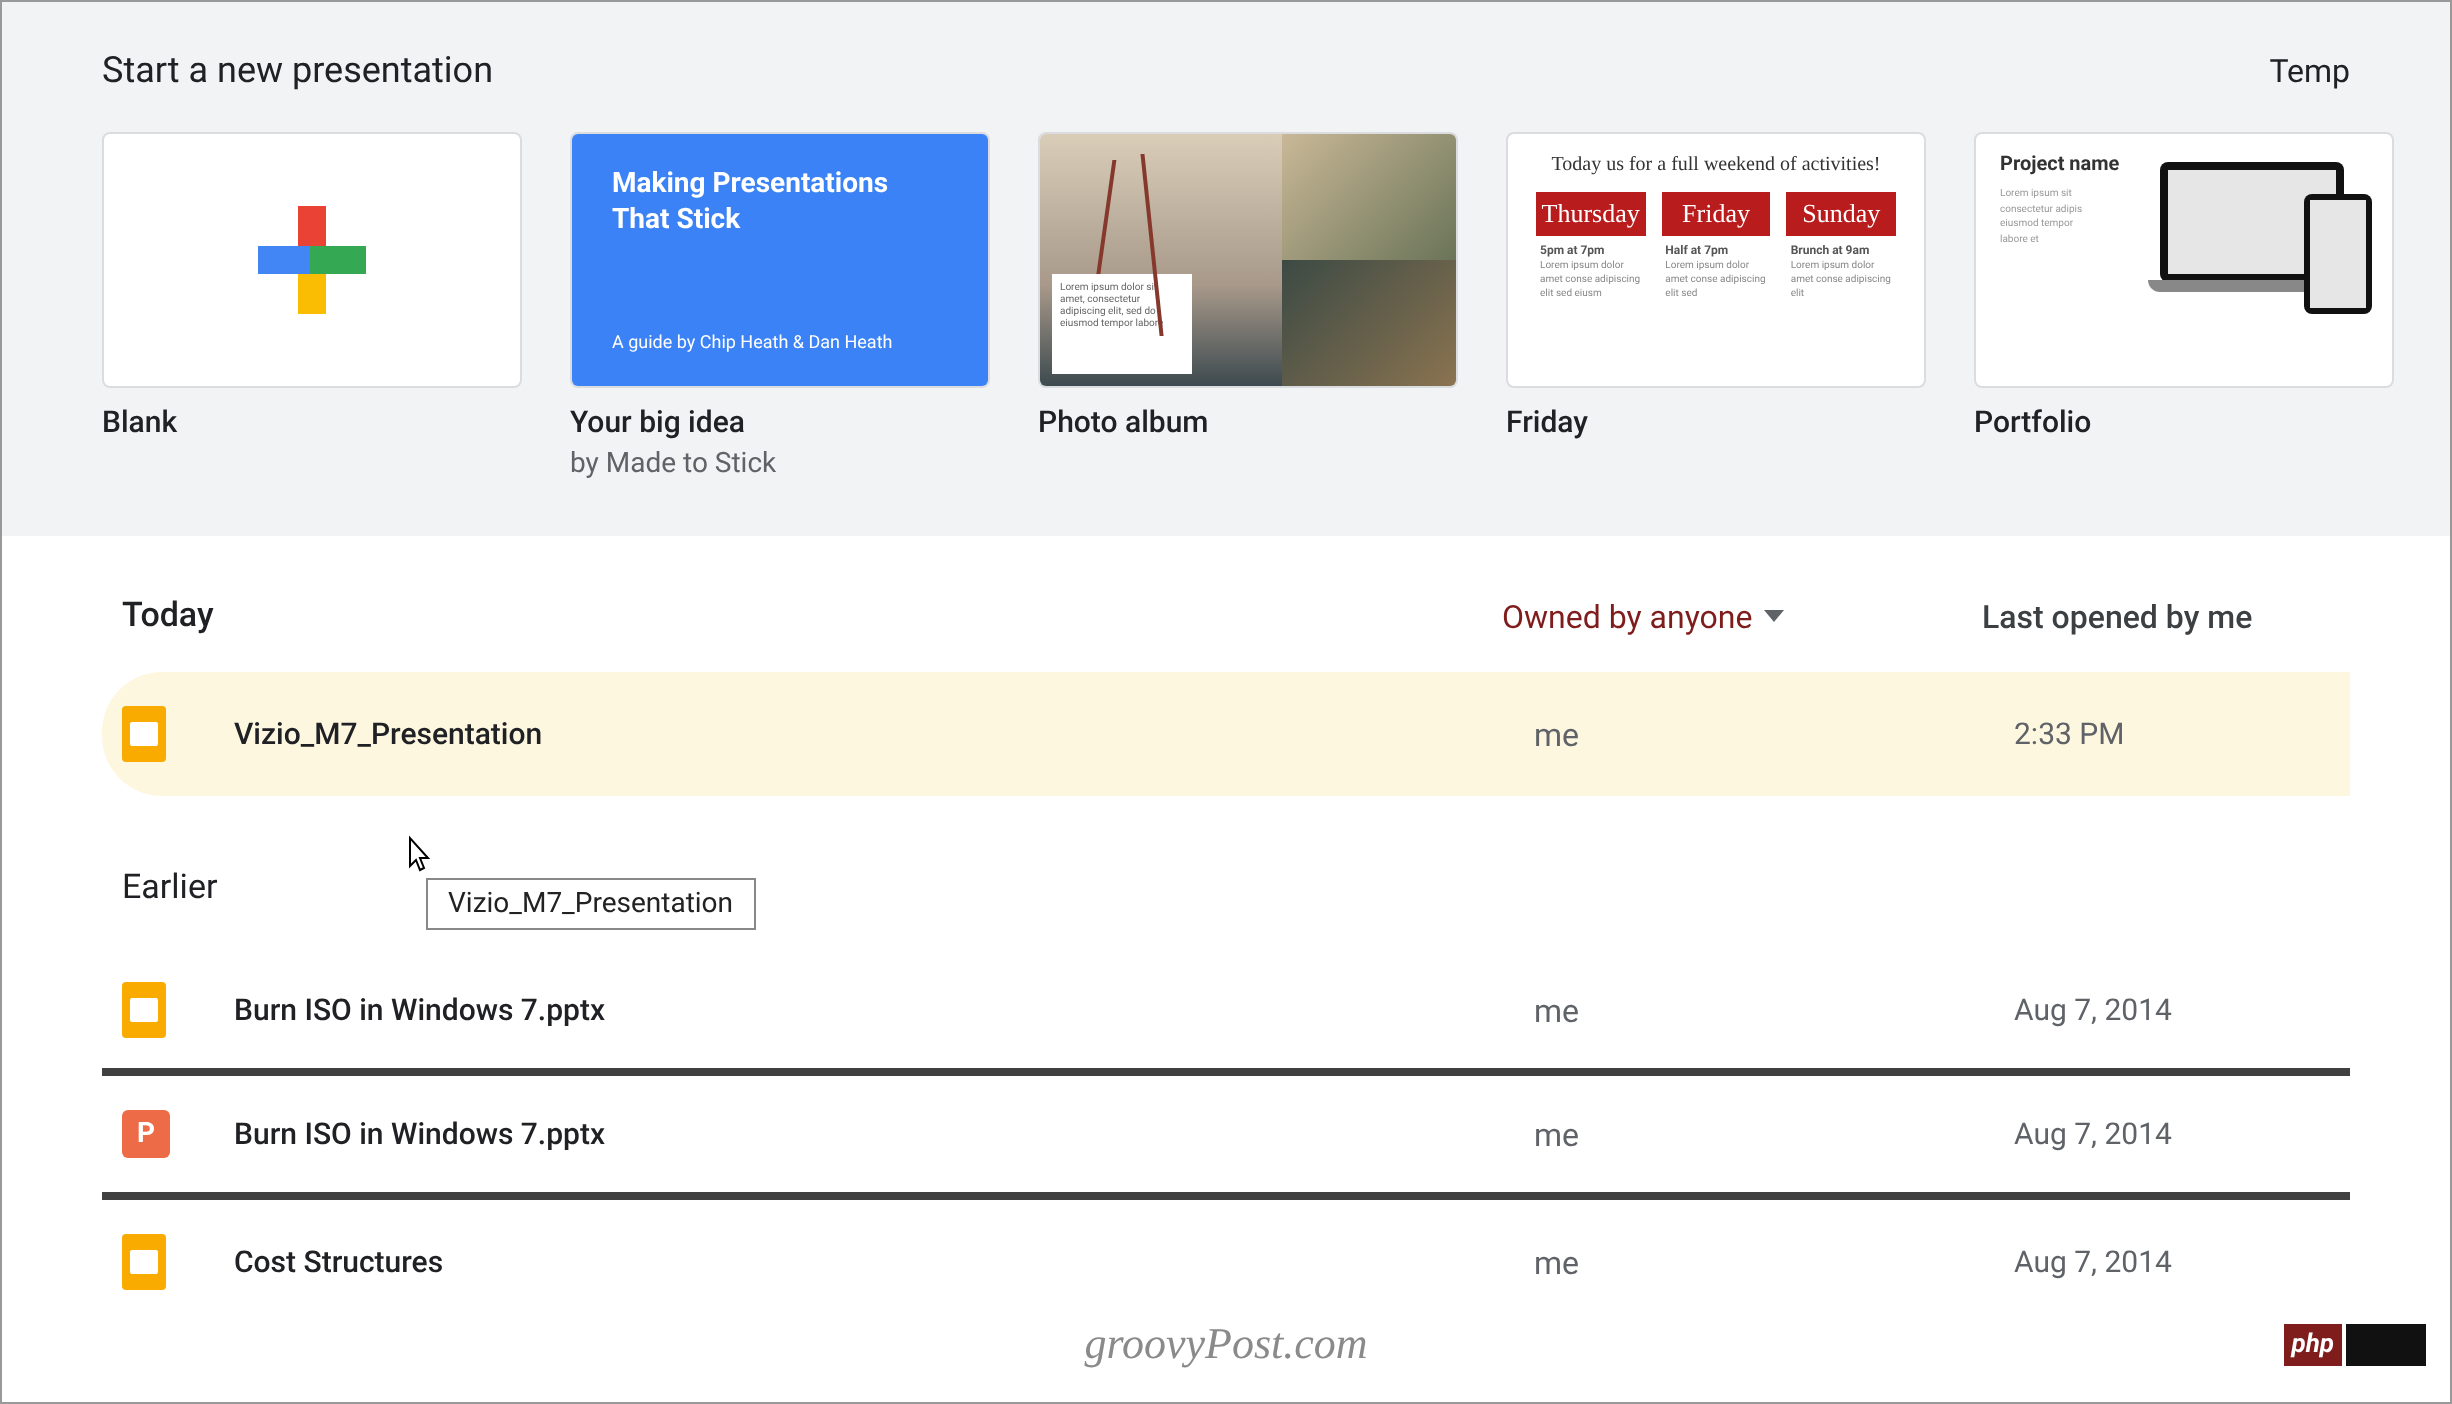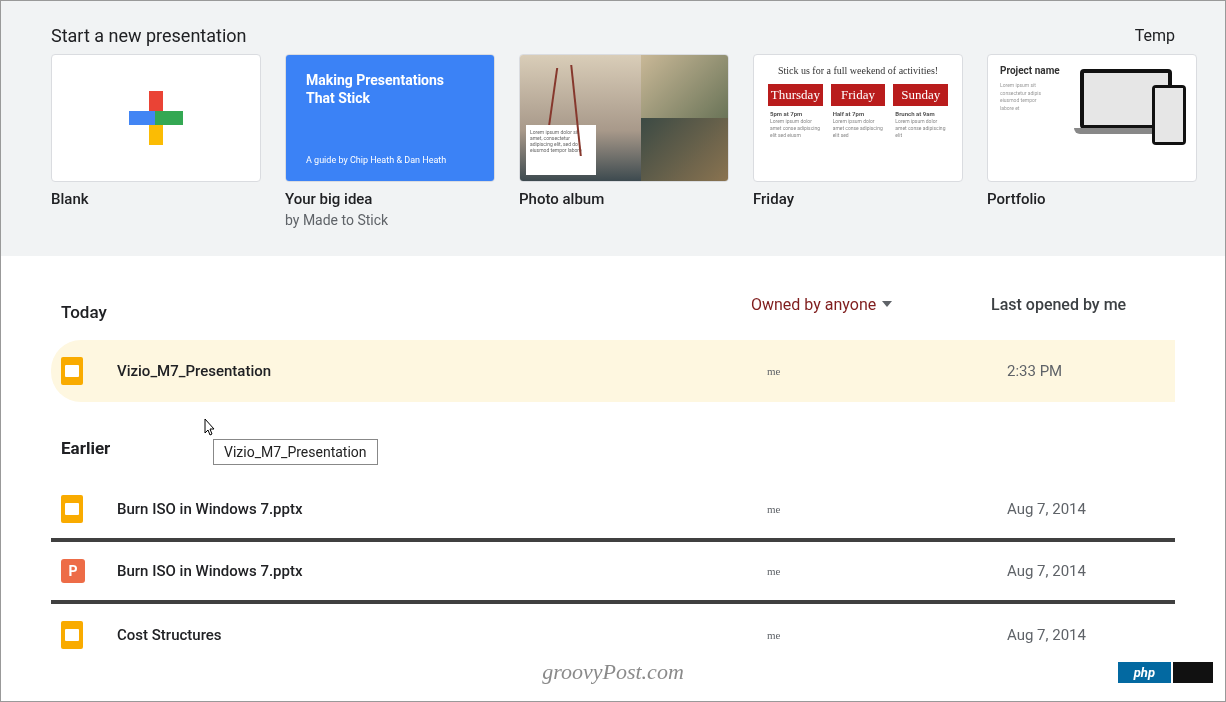--- a/index.html
+++ b/index.html
@@ -1,18 +1,18 @@
 <!DOCTYPE html>
 <html><head>
 <meta charset="utf-8">
 <style>
   * { box-sizing: border-box; margin: 0; padding: 0; }
   body { font-family: 'Google Sans', Roboto, Arial, sans-serif; background: #fff; color: #202124; width: 1226px; height: 702px; overflow: hidden; border: 1px solid #999; position: relative; }
   .template-section { background: #f1f3f4; padding: 24px 50px 28px 50px; }
-  .template-header { display: flex; justify-content: space-between; align-items: center; margin-bottom: 8px; }
+  .template-header { display: flex; justify-content: space-between; align-items: center; margin-bottom: 20px; }
   .template-title { font-size: 18px; color: #202124; font-weight: 400; }
   .template-link { font-size: 16px; color: #202124; }
   .template-row { display: flex; gap: 24px; }
   .template-card { width: 210px; cursor: pointer; }
   .template-thumb { width: 210px; height: 128px; border: 1px solid #dadce0; border-radius: 4px; background: #fff; overflow: hidden; position: relative; }
   .template-name { font-size: 15px; color: #202124; margin-top: 8px; font-weight: 500; }
   .template-sub { font-size: 14px; color: #5f6368; margin-top: 4px; }
 
   
   .plus-wrap { display: flex; align-items: center; justify-content: center; height: 100%; }
@@ -55,43 +55,43 @@
   .pf-right { flex:1.3; position:relative; }
   .laptop { position:absolute; top:4px; left:0; width:92px; height:60px; background:#111; border-radius:4px; padding:4px; }
   .laptop::after { content:''; position:absolute; bottom:-5px; left:-6px; width:104px; height:6px; background:#888; border-radius:0 0 6px 6px; }
   .laptop .scr { width:100%; height:100%; background:#e6e6e6; }
   .phone { position:absolute; top:20px; right:-2px; width:34px; height:60px; background:#111; border-radius:4px; padding:3px; }
   .phone .scr { width:100%; height:100%; background:#e6e6e6; }
 
   
   .files-section { padding: 20px 50px 0 50px; }
   .files-header { display:flex; align-items:center; padding: 10px 0 18px 0; }
-  .section-label { font-size:17px; font-weight:500; color:#202124; flex:0 0 700px; padding-left:10px;margin-top:16px; }
+  .section-label { font-size:17px; font-weight:500; color:#202124; flex:0 0 700px; padding-left:10px; }
   .owner-filter { font-size:16px; color:#7f1d1d; flex:0 0 240px; display:flex; align-items:center; gap:6px; cursor:pointer; }
   .sort-col { font-size:16px; color:#3c4043; font-weight:500; }
   .dropdown-arrow { display:inline-block; width:0; height:0; border-left:5px solid transparent; border-right:5px solid transparent; border-top:6px solid #5f6368; }
 
   .file-row { display:flex; align-items:center; height:62px; padding: 0 10px; border-bottom:4px solid #404040; cursor:pointer; }
   .file-row.highlighted { background:#fef7e0; border-radius: 30px 0 0 30px; border-bottom:none; }
   .file-icon { width:56px; display:flex; align-items:center; }
   .icon-slides { width:22px; height:28px; background:#f9ab00; border-radius:2px; position:relative; }
   .icon-slides::after { content:''; position:absolute; top:8px; left:4px; width:14px; height:12px; background:#fff; border-radius:1px; }
   .icon-ppt { width:24px; height:24px; background:#ed6c47; border-radius:3px; color:#fff; font-size:14px; font-weight:700; display:flex; align-items:center; justify-content:center; }
   .file-name { flex: 0 0 650px; font-size:15px; color:#202124; font-weight:500; }
-  .file-owner { flex: 0 0 240px; font-size:11px; color:#5f6368;font-family:Liberation Serif, serif; }
+  .file-owner { flex: 0 0 240px; font-size:16px; color:#5f6368; }
   .file-date { font-size:15px; color:#5f6368; }
 
-  .group-label { font-size:17px; font-weight:700; color:#202124; padding: 36px 0 22px 10px; }
+  .group-label { font-size:17px; font-weight:400; color:#202124; padding: 36px 0 22px 10px; }
 
   .cursor-pointer { position:absolute; top:416px; left:198px; font-size:16px; }
   .tooltip { position:absolute; top:438px; left:212px; background:#fff; border:1px solid #888; padding:4px 10px; font-size:14px; color:#222; }
 
   .watermark { position:absolute; bottom:16px; left:50%; transform:translateX(-50%); font-family: Georgia, serif; font-size:22px; color:#8a8a8a; font-style:italic; }
   .php-badge { position:absolute; bottom:18px; right:12px; display:flex; align-items:center; }
-  .php-badge .p { background:#0369a1; color:#fff; font-size:13px; font-weight:700; font-style:italic; padding:3px 16px; }
+  .php-badge .p { background:#7f1d1d; color:#fff; font-size:13px; font-weight:700; font-style:italic; padding:3px 4px; }
   .php-badge .b { background:#111; width:40px; height:21px; margin-left:2px; }
 </style>
 </head>
 <body>
 
 <div class="template-section">
   <div class="template-header">
     <div class="template-title">Start a new presentation</div>
     <div class="template-link">Temp</div>
   </div>
@@ -133,21 +133,21 @@
               <div class="pa-r2"></div>
             </div>
           </div>
         </div>
       <div class="template-name">Photo album</div>
     </div>
 
     <div class="template-card">
       <div class="template-thumb">
           <div class="wedding">
-            <div class="wt">Stick us for a full weekend of activities!</div>
+            <div class="wt">Today us for a full weekend of activities!</div>
             <div class="wcols">
         <div class="wcol">
                 <div class="wh">Thursday</div>
                 <div class="wb"><b>5pm at 7pm</b>Lorem ipsum dolor amet conse adipiscing elit sed eiusm</div>
               </div>
         <div class="wcol">
                 <div class="wh">Friday</div>
                 <div class="wb"><b>Half at 7pm</b>Lorem ipsum dolor amet conse adipiscing elit sed</div>
               </div>
         <div class="wcol">

